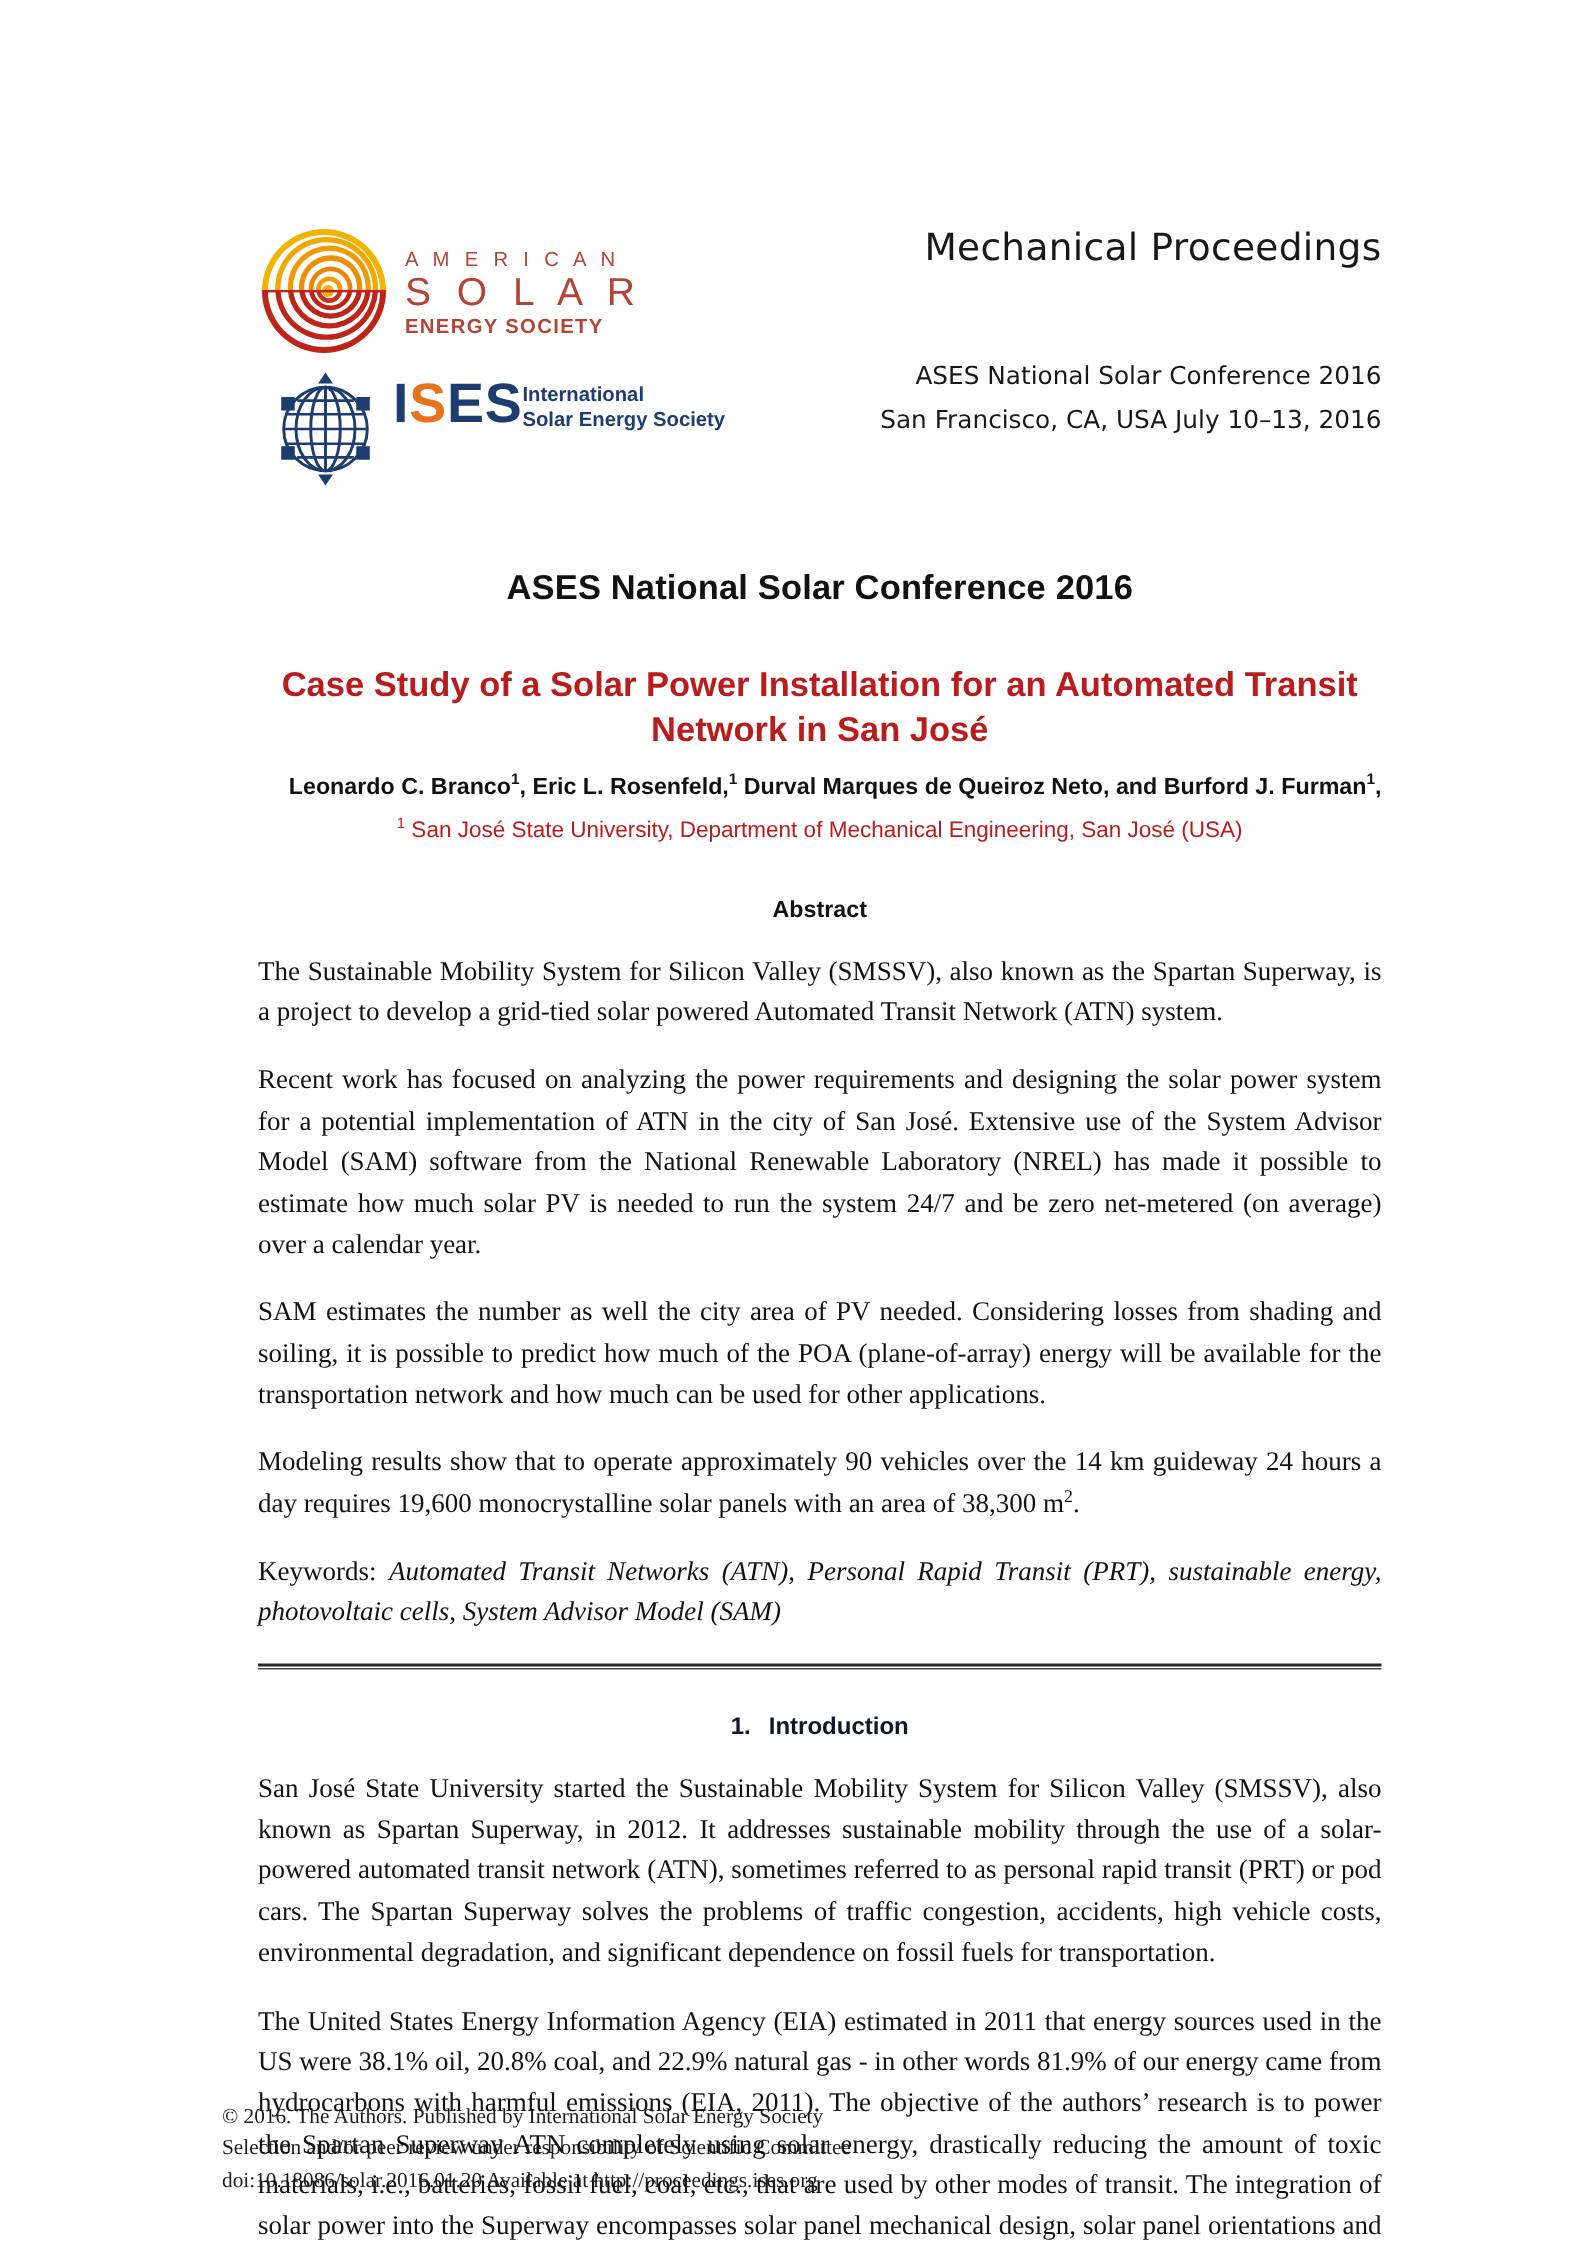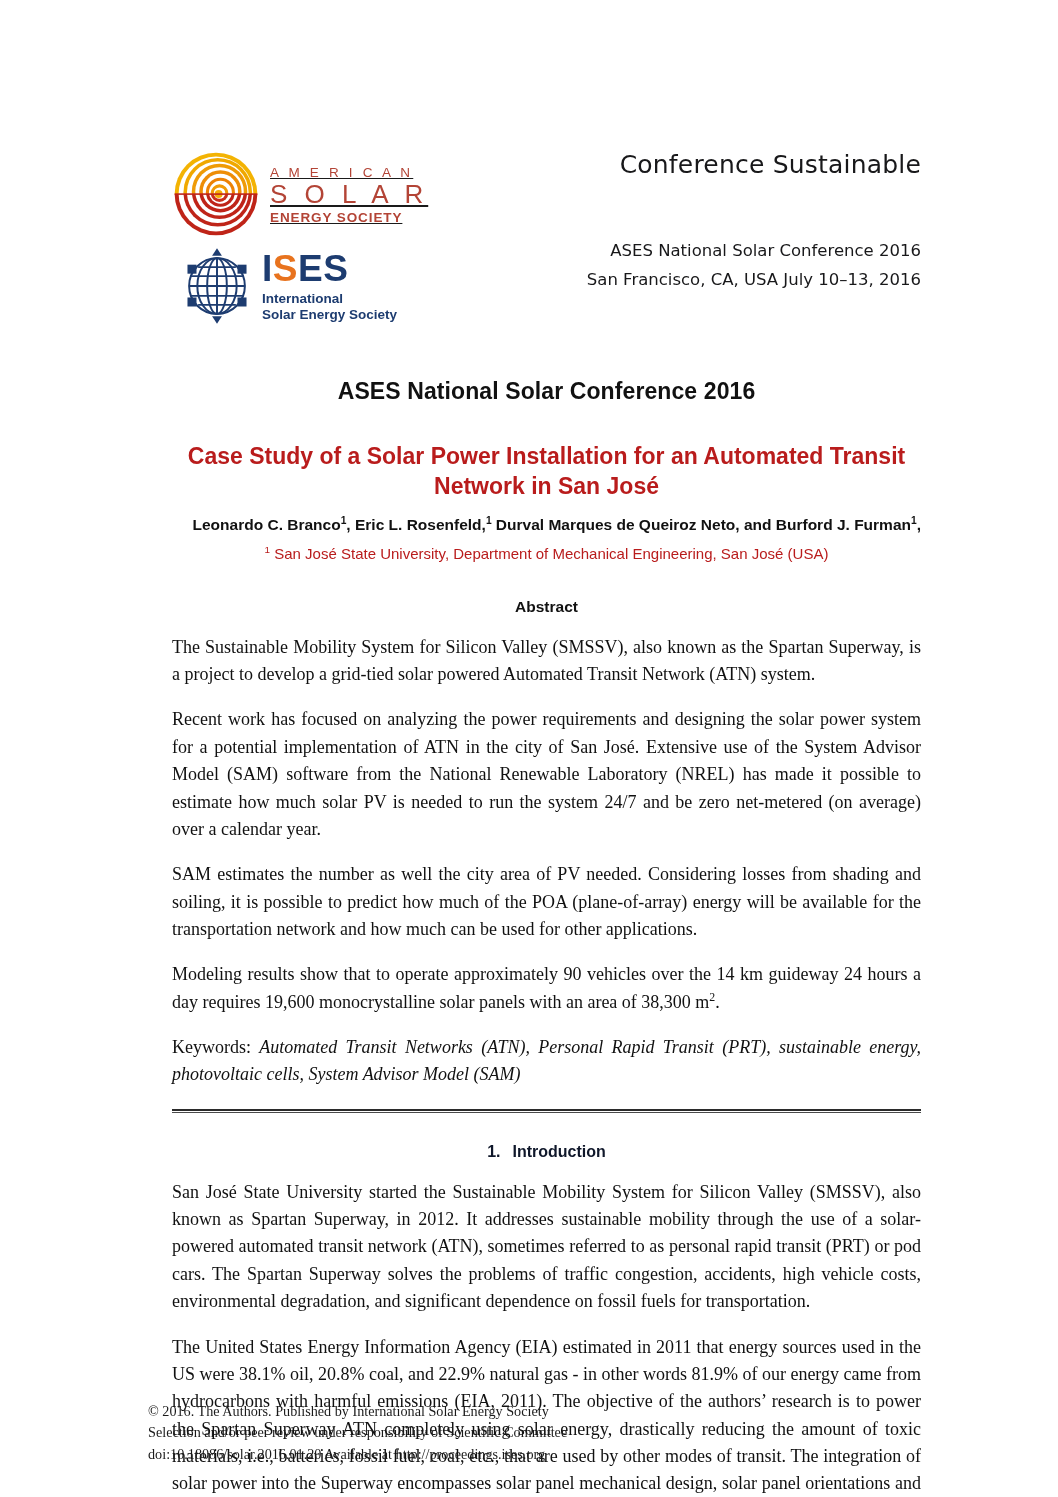--- a/index.html
+++ b/index.html
@@ -51,21 +51,20 @@
     height: 88px;
     flex: 0 0 88px;
   }
   .sun-mark svg { display: block; width: 88px; height: 88px; }
 
   .ases-wordmark {
     display: flex;
     flex-direction: column;
     justify-content: space-between;
     padding-top: 2px;
-    text-decoration: underline;
   }
   .ases-line1 {
     font-family: "Liberation Sans", sans-serif;
     font-size: 13.5px;
     letter-spacing: 3.2px;
     font-weight: 400;
     color: #b34436;
     line-height: 1.15;
   }
   .ases-line2 {
@@ -96,21 +95,21 @@
   .globe-mark {
     position: relative;
     width: 82px;
     height: 82px;
     flex: 0 0 82px;
   }
   .globe-mark svg { display: block; width: 82px; height: 82px; }
 
   .ises-wordmark {
     display: flex;
-    flex-direction: column;
+    flex-direction: row;
     padding-top: 6px;
   }
   .ises-title {
     font-family: "Liberation Sans", sans-serif;
     font-size: 37px;
     font-weight: 700;
     letter-spacing: 0.5px;
     line-height: 0.96;
     color: #1d3c70;
   }
@@ -344,21 +343,21 @@
           <div class="ises-title"><span>I</span><span class="s-orange">S</span><span>ES</span></div>
           <div class="ises-sub">
             <div>International</div>
             <div>Solar Energy Society</div>
           </div>
         </div>
       </div>
     </div>
 
     <div class="header-right">
-      <div class="proceedings-title">Conference Sustainable</div>
+      <div class="proceedings-title">Mechanical Proceedings</div>
       <div class="conf-lines">
         <div class="conf-line">ASES National Solar Conference 2016</div>
         <div class="conf-line">San Francisco, CA, USA July 10–13, 2016</div>
       </div>
     </div>
   </div>
 
   <div class="content">
 
     <div class="conf-heading">ASES National Solar Conference 2016</div>

